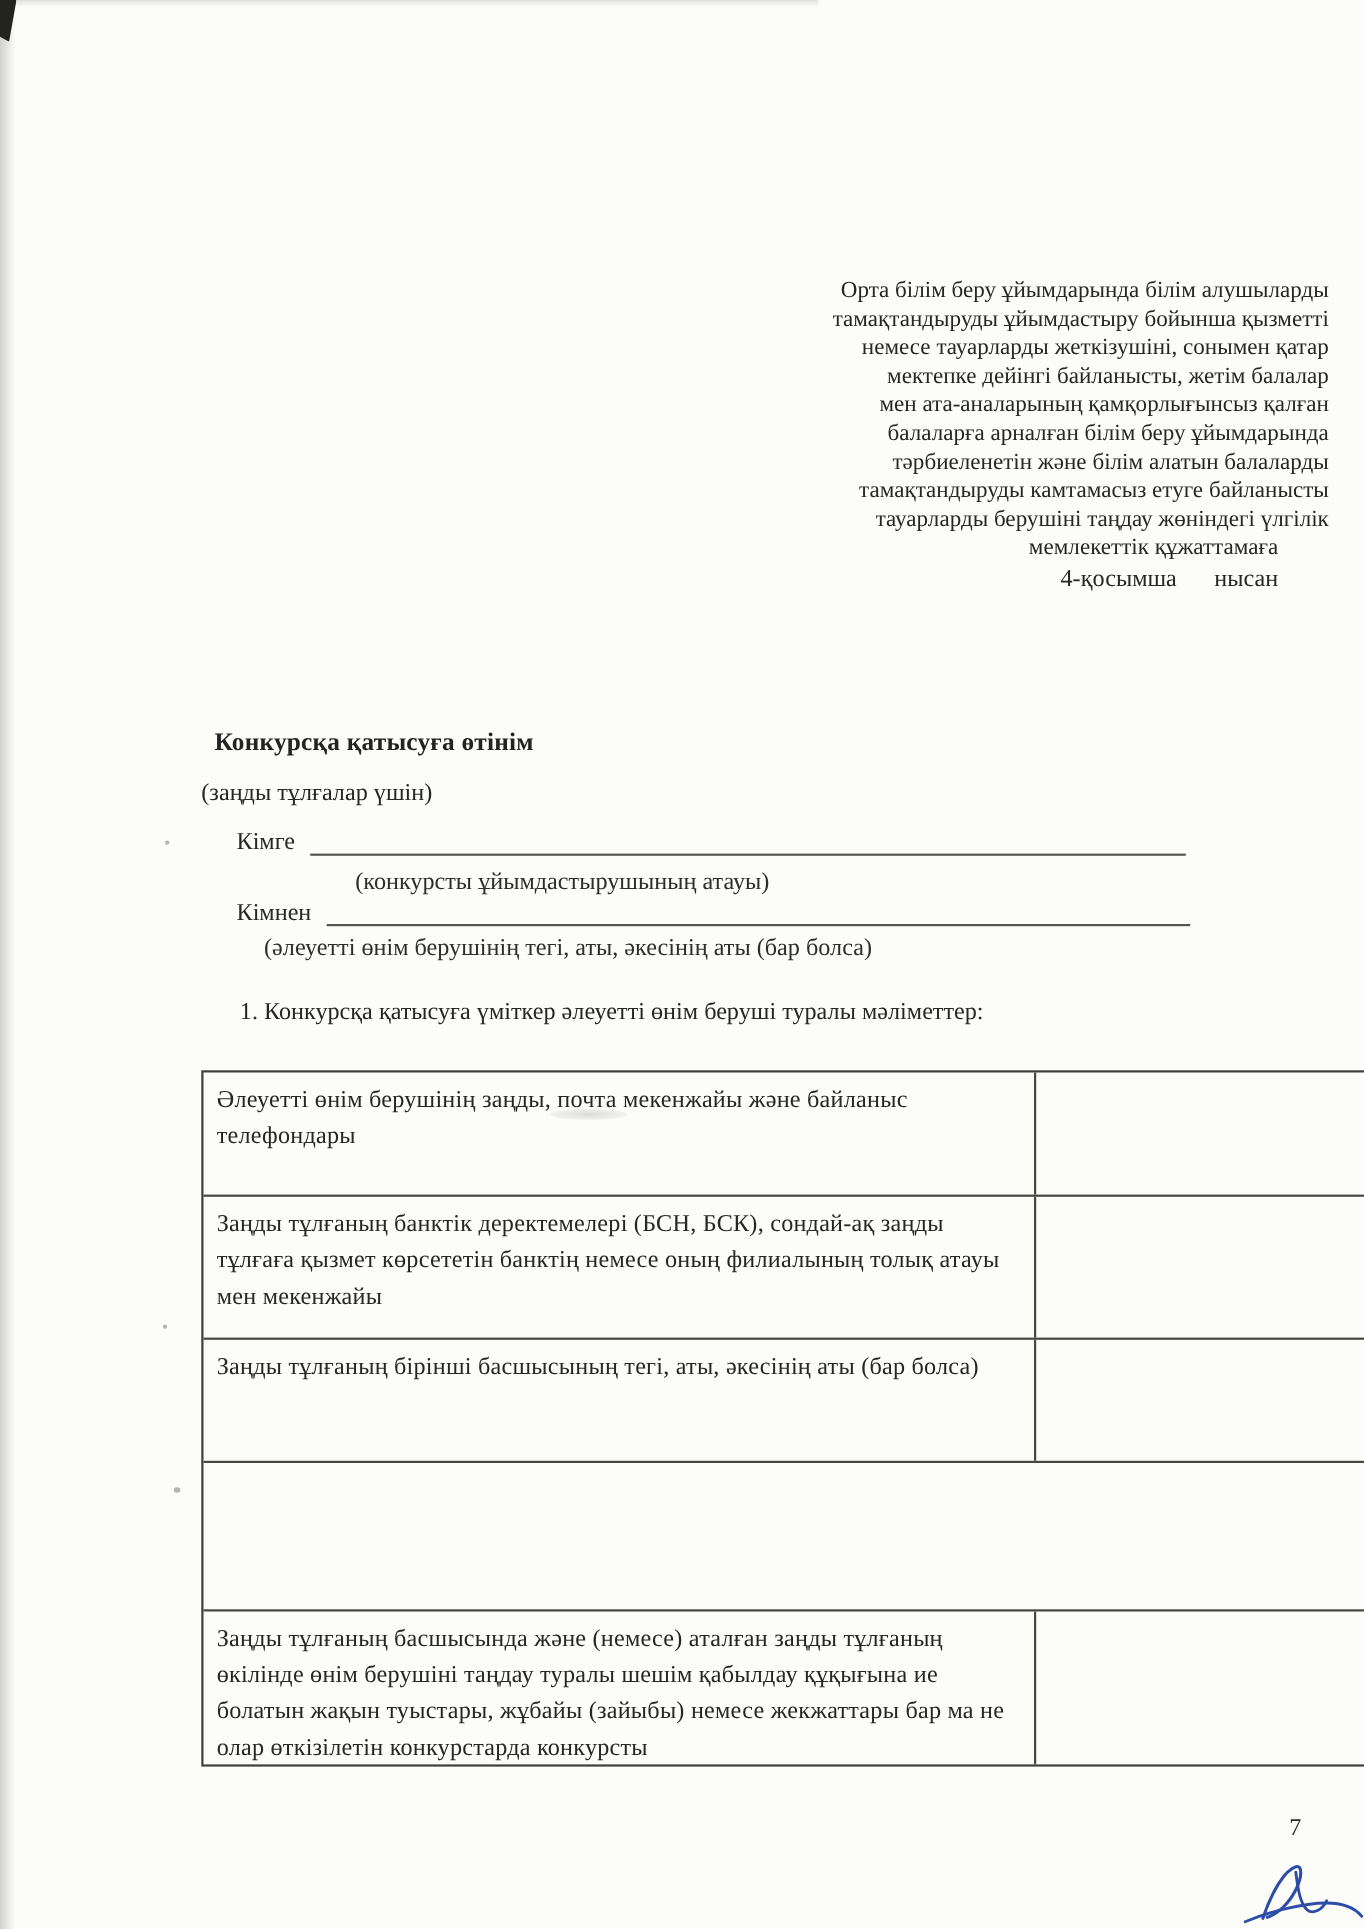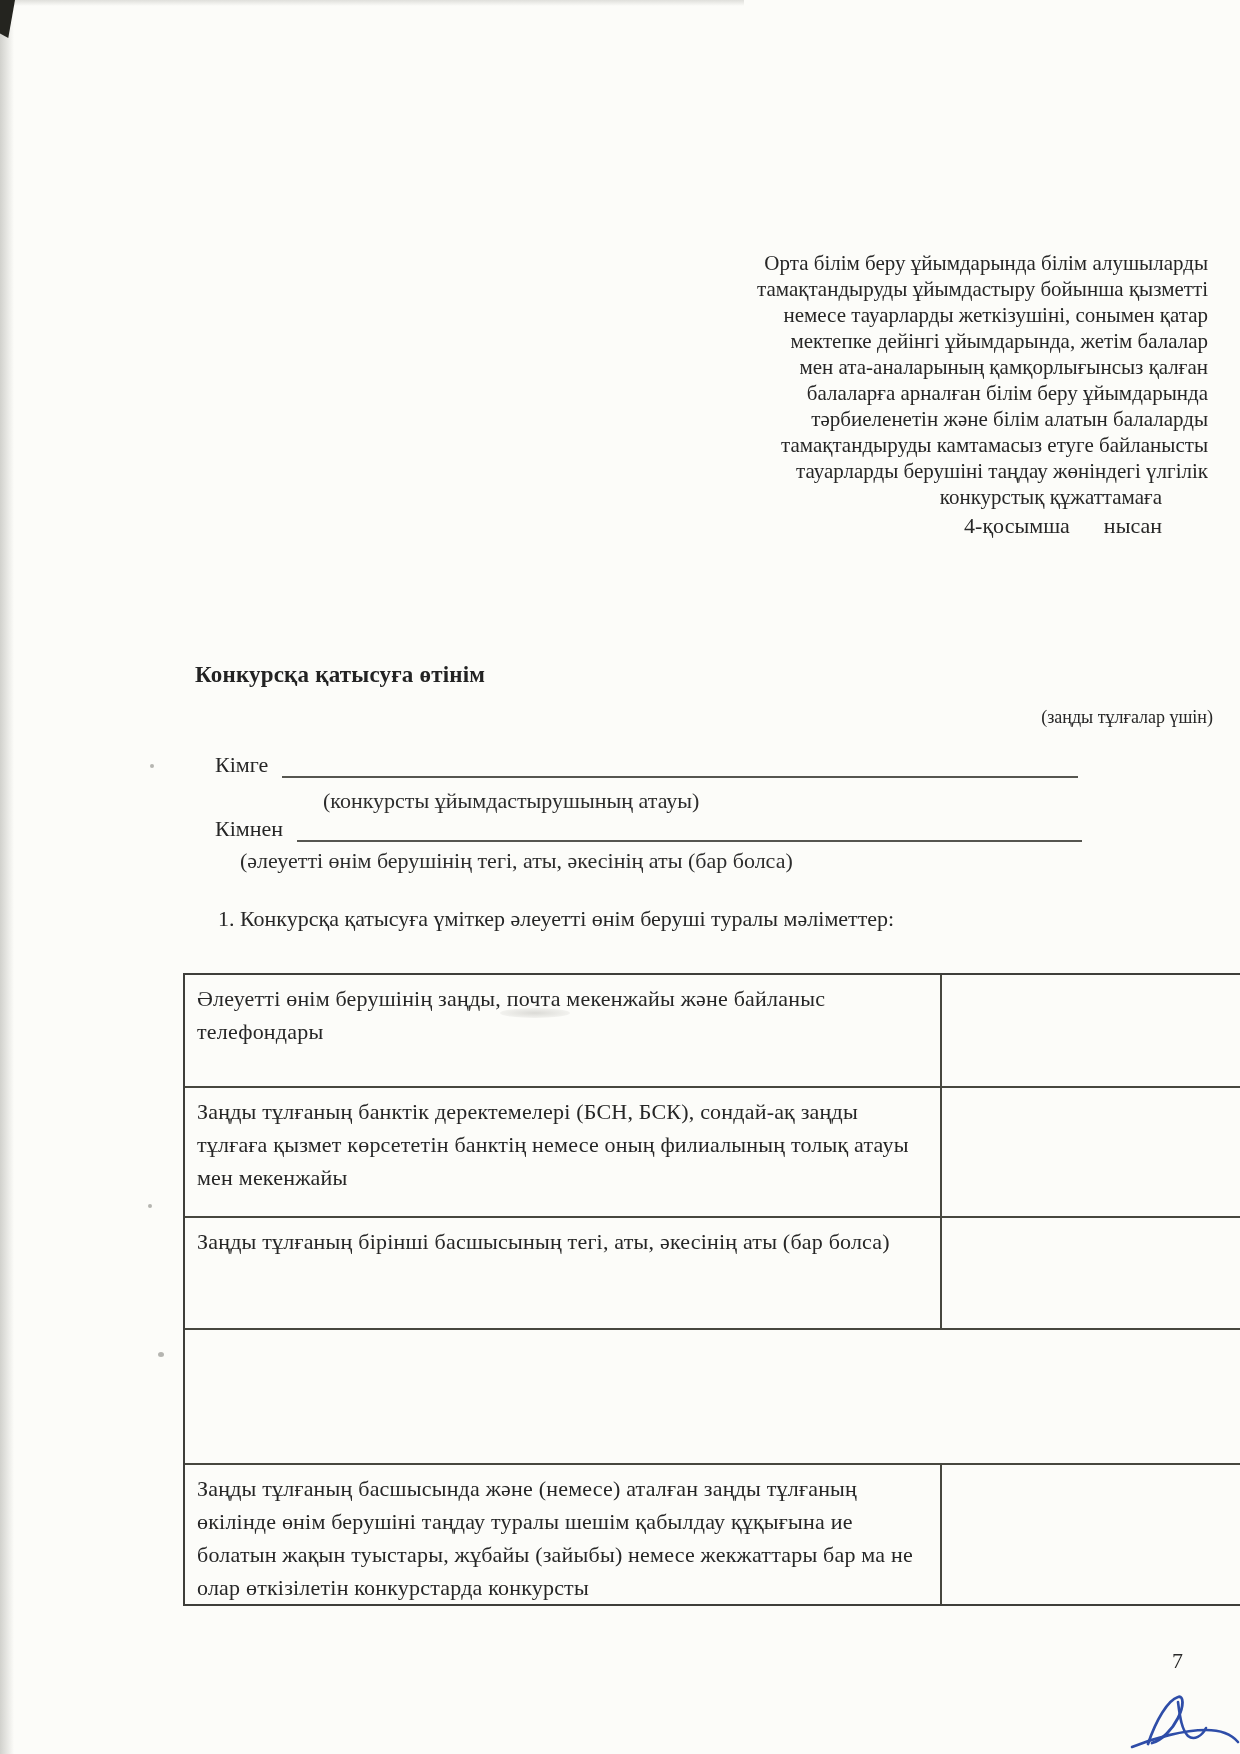--- a/index.html
+++ b/index.html
@@ -29,22 +29,22 @@
     position:absolute;top:250px;right:32px;width:560px;
     text-align:right;font-size:21px;line-height:26px;color:#262626;
   }
   .header-note .line{white-space:nowrap;}
   .header-note .tail{padding-right:46px;}
   .header-note .appendix{font-size:22px;margin-top:3px;}
   .header-note .appendix .gap{display:inline-block;width:34px;}
 
   .title-wrap{position:absolute;left:195px;top:662px;width:1030px;text-align:left;}
   .doc-title{font-size:23px;font-weight:bold;color:#232323;letter-spacing:.2px;}
-  .doc-subtitle{position:absolute;left:183px;top:707px;width:1030px;text-align:right;
-    font-size:18px;color:#262626;}
+  .doc-subtitle{position:absolute;left:183px;top:707px;width:1030px;text-align:left;
+    font-size:22px;color:#262626;}
 
   .fill-line{display:flex;align-items:center;position:absolute;font-size:22px;color:#262626;}
   .fill-line .lbl{white-space:nowrap;padding-right:14px;}
   .fill-line .rule{flex:1;border-bottom:2px solid #565650;height:24px;}
   .to-line{left:215px;top:752px;width:863px;}
   .from-line{left:215px;top:816px;width:867px;}
   .caption{position:absolute;font-size:22px;color:#2d2d2d;text-align:center;}
   .caption-to{left:323px;top:788px;}
   .caption-from{left:240px;top:848px;}
 
@@ -80,28 +80,28 @@
   <div class="corner-mark"></div>
   <div class="speck" style="left:158px;top:1352px;width:6px;height:5px;"></div>
   <div class="speck" style="left:148px;top:1204px;width:4px;height:4px;"></div>
   <div class="speck" style="left:150px;top:764px;width:4px;height:4px;"></div>
   <div class="smudge" style="left:500px;top:1008px;"></div>
 
   <div class="header-note">
     <div class="line">Орта білім беру ұйымдарында білім алушыларды</div>
     <div class="line">тамақтандыруды ұйымдастыру бойынша қызметті</div>
     <div class="line">немесе тауарларды жеткізушіні, сонымен қатар</div>
-    <div class="line">мектепке дейінгі ұйымдарында, жетім балалар</div>
+    <div class="line">мектепке дейінгі байланысты, жетім балалар</div>
     <div class="line">мен ата-аналарының қамқорлығынсыз қалған</div>
     <div class="line">балаларға арналған білім беру ұйымдарында</div>
     <div class="line">тәрбиеленетін және білім алатын балаларды</div>
     <div class="line">тамақтандыруды камтамасыз етуге байланысты</div>
     <div class="line">тауарларды берушіні таңдау жөніндегі үлгілік</div>
     <div class="tail">
-      <div class="line">конкурстық құжаттамаға</div>
+      <div class="line">мемлекеттік құжаттамаға</div>
       <div class="appendix">
         <span>4-қосымша</span><span class="gap"></span><span>нысан</span>
       </div>
     </div>
   </div>
 
   <div class="title-wrap">
     <span class="doc-title">Конкурсқа қатысуға өтінім</span>
   </div>
   <div class="doc-subtitle">(заңды тұлғалар үшін)</div>

